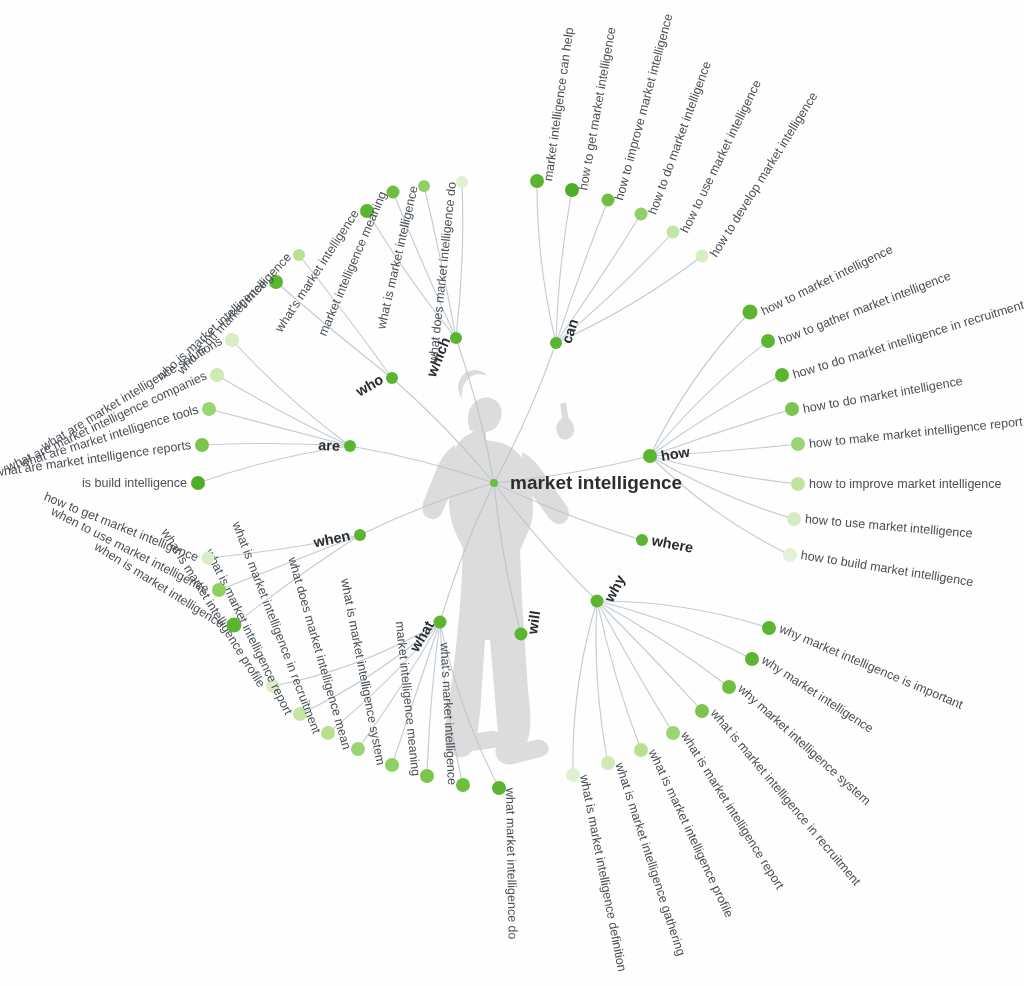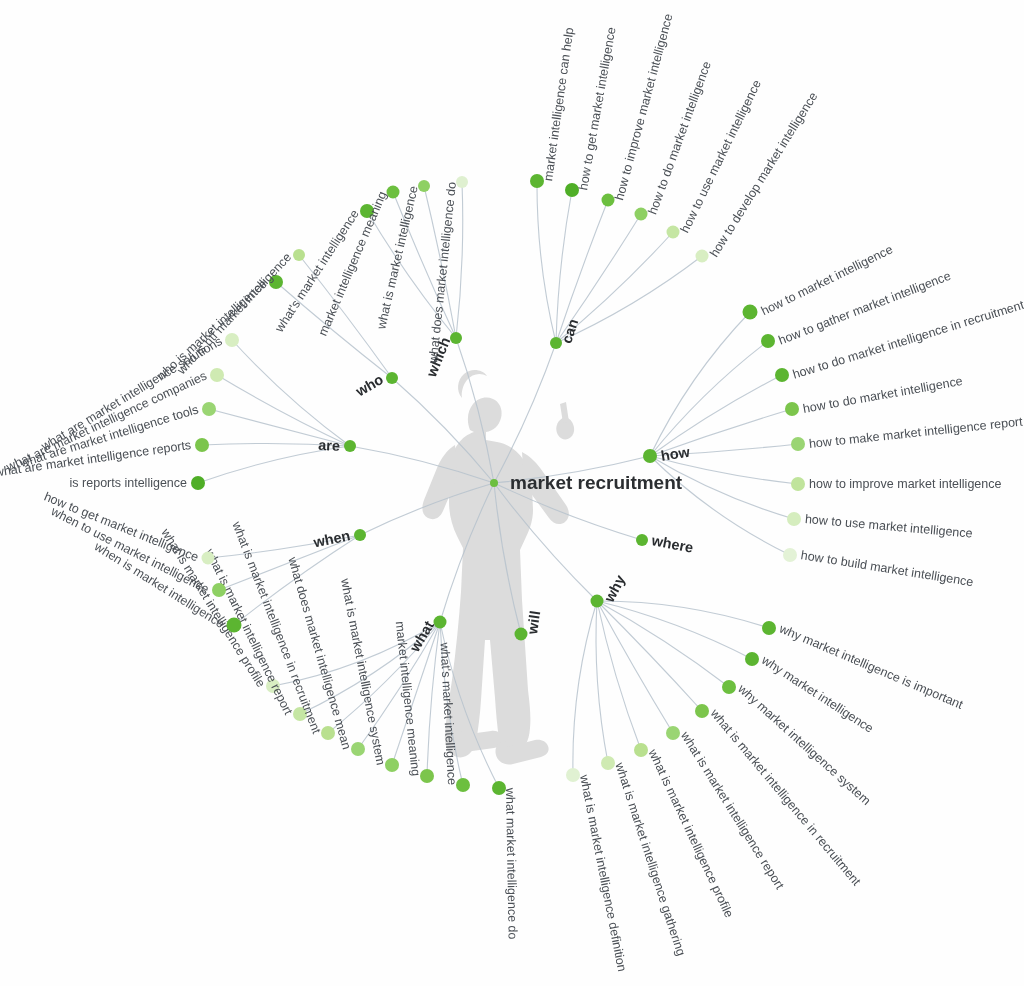--- a/index.html
+++ b/index.html
@@ -254,18 +254,18 @@
       <div class="node-label hub-label" style="left: 340px; top: 446px; transform: translate(-100%, -50%) rotate(3deg); transform-origin: 100% 50%; white-space: nowrap; position: absolute;">are</div>
       <div class="node-dot" style="left: 232px; top: 340px; width: 14px; height: 14px; background: rgb(216, 238, 194);"></div>
       <div class="node-label leaf-label" style="left: 221px; top: 340px; transform: translate(-100%, -50%) rotate(-31deg); transform-origin: 100% 50%; white-space: nowrap; position: absolute;">what are market intelligence solutions</div>
       <div class="node-dot" style="left: 217px; top: 375px; width: 14px; height: 14px; background: rgb(207, 234, 178);"></div>
       <div class="node-label leaf-label" style="left: 206px; top: 375px; transform: translate(-100%, -50%) rotate(-25deg); transform-origin: 100% 50%; white-space: nowrap; position: absolute;">what are market intelligence companies</div>
       <div class="node-dot" style="left: 209px; top: 409px; width: 14px; height: 14px; background: rgb(154, 213, 115);"></div>
       <div class="node-label leaf-label" style="left: 198px; top: 409px; transform: translate(-100%, -50%) rotate(-17deg); transform-origin: 100% 50%; white-space: nowrap; position: absolute;">what are market intelligence tools</div>
       <div class="node-dot" style="left: 202px; top: 445px; width: 14px; height: 14px; background: rgb(124, 197, 76);"></div>
       <div class="node-label leaf-label" style="left: 191px; top: 445px; transform: translate(-100%, -50%) rotate(-8deg); transform-origin: 100% 50%; white-space: nowrap; position: absolute;">what are market intelligence reports</div>
       <div class="node-dot" style="left: 198px; top: 483px; width: 14px; height: 14px; background: rgb(79, 174, 39);"></div>
-      <div class="node-label leaf-label" style="left: 187px; top: 483px; transform: translate(-100%, -50%) rotate(0deg); transform-origin: 100% 50%; white-space: nowrap; position: absolute;">is reports intelligence</div>
+      <div class="node-label leaf-label" style="left: 187px; top: 483px; transform: translate(-100%, -50%) rotate(0deg); transform-origin: 100% 50%; white-space: nowrap; position: absolute;">is build intelligence</div>
     </div>
 
-  <div class="center-label" id="center-text" style="left:510px; top:472px;">market recruitment</div>
+  <div class="center-label" id="center-text" style="left:510px; top:472px;">market intelligence</div>
 
 </div>
 
 </body></html>

